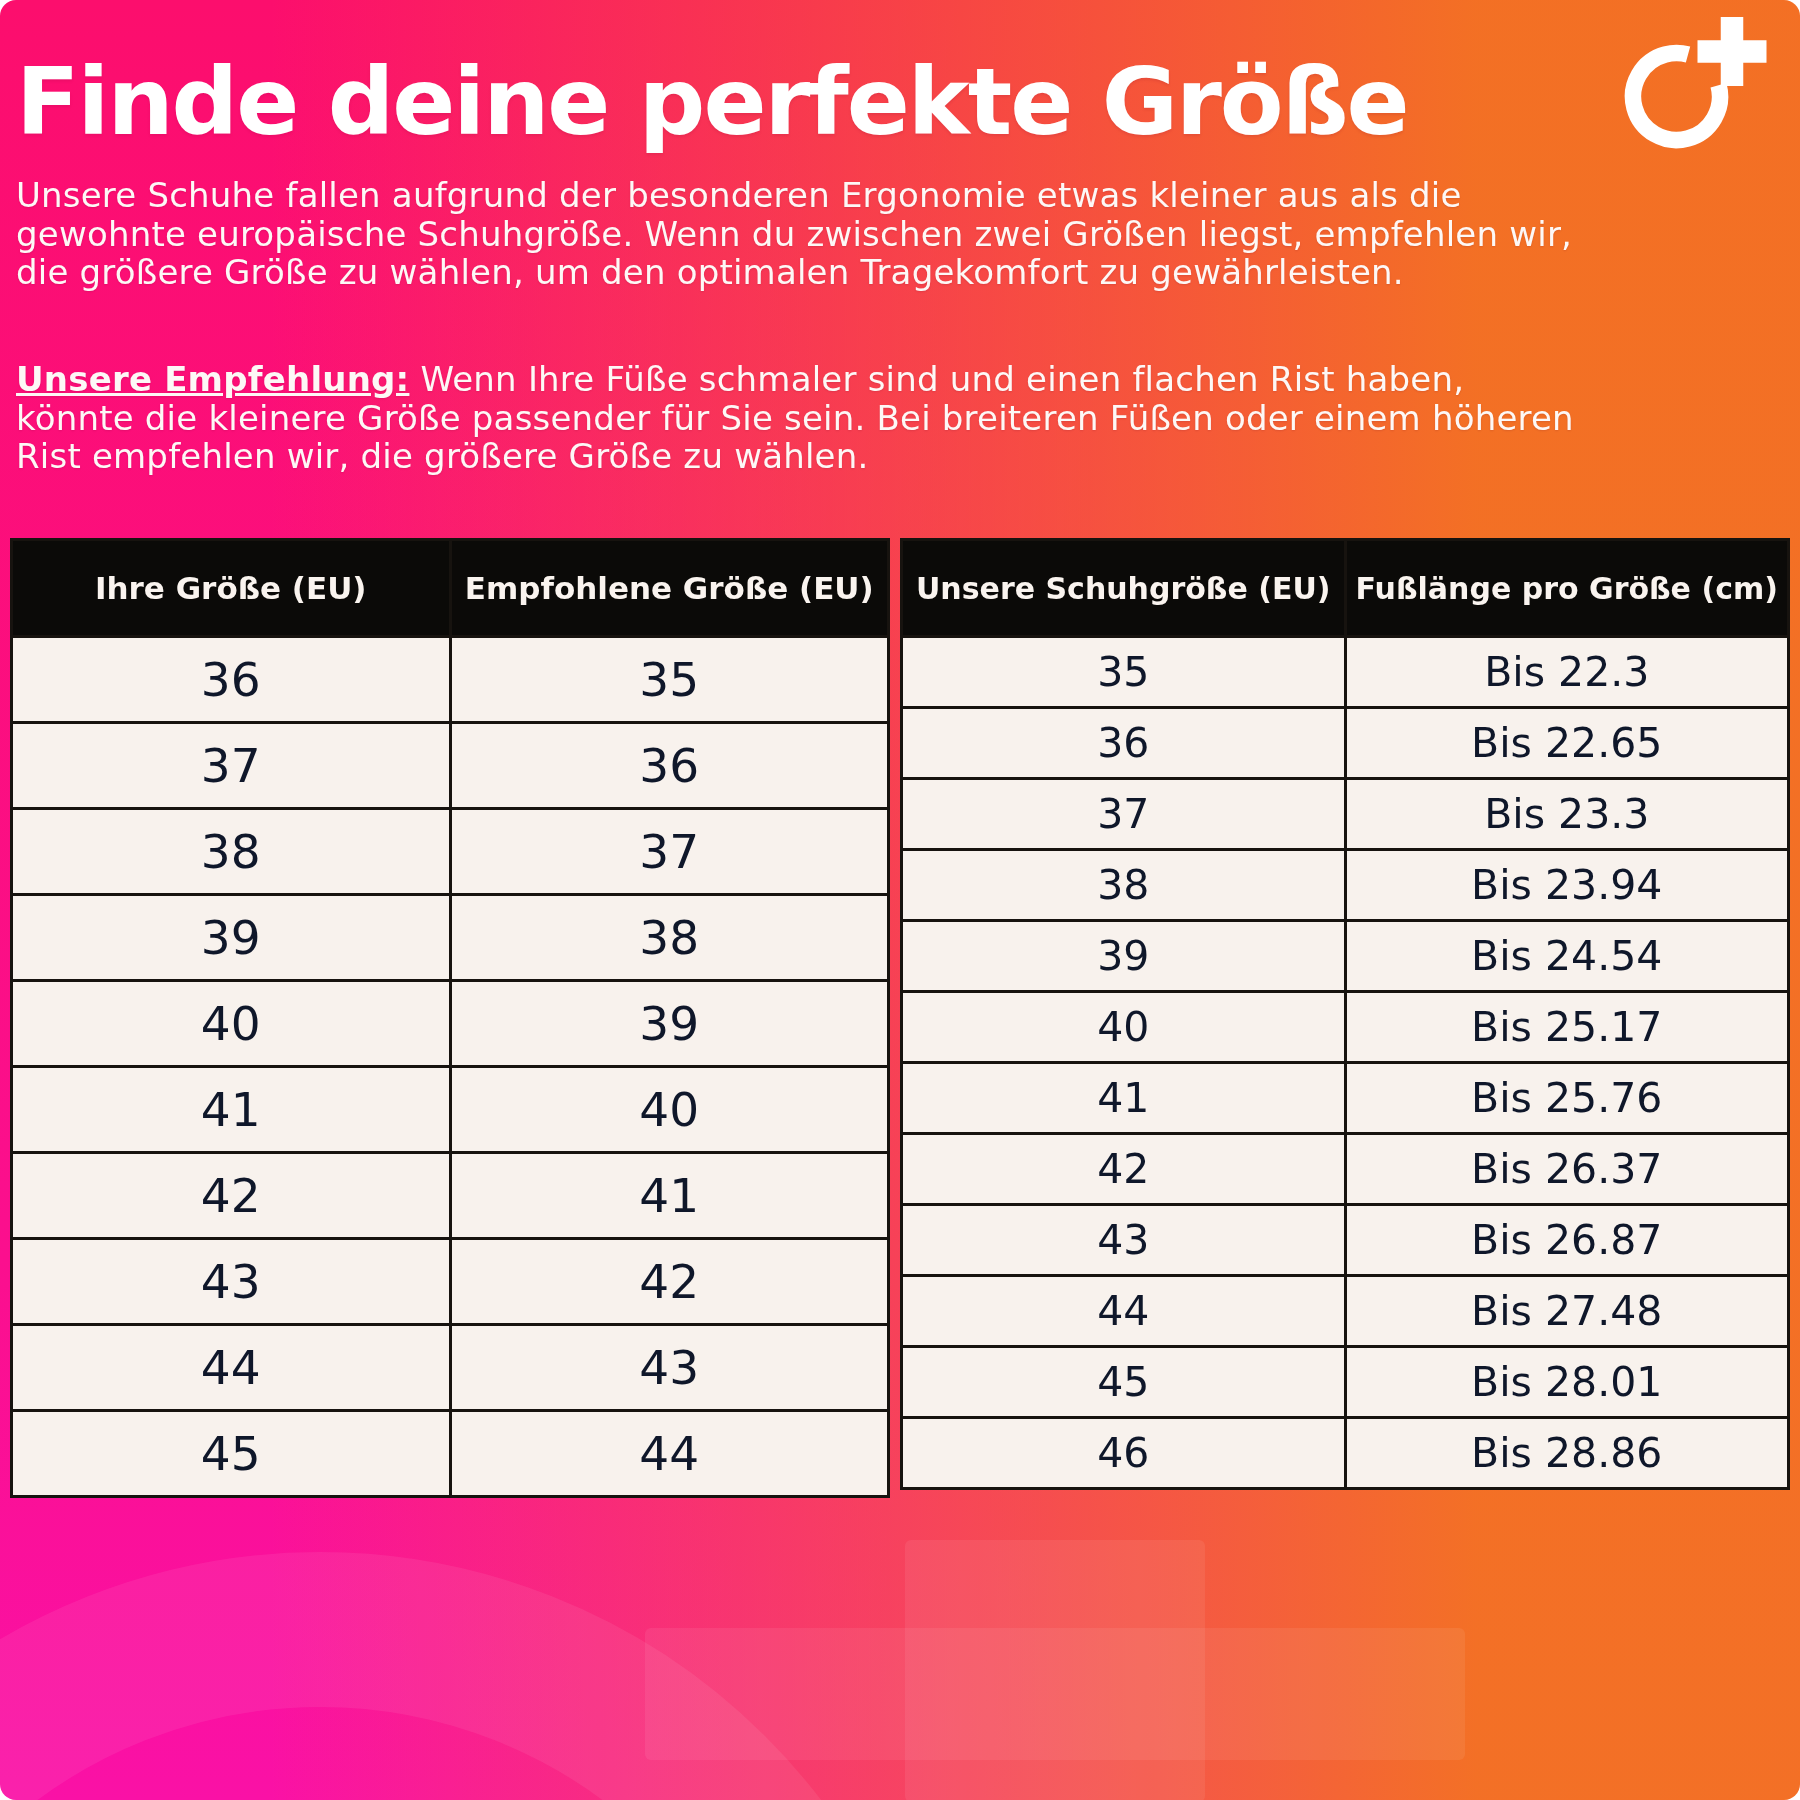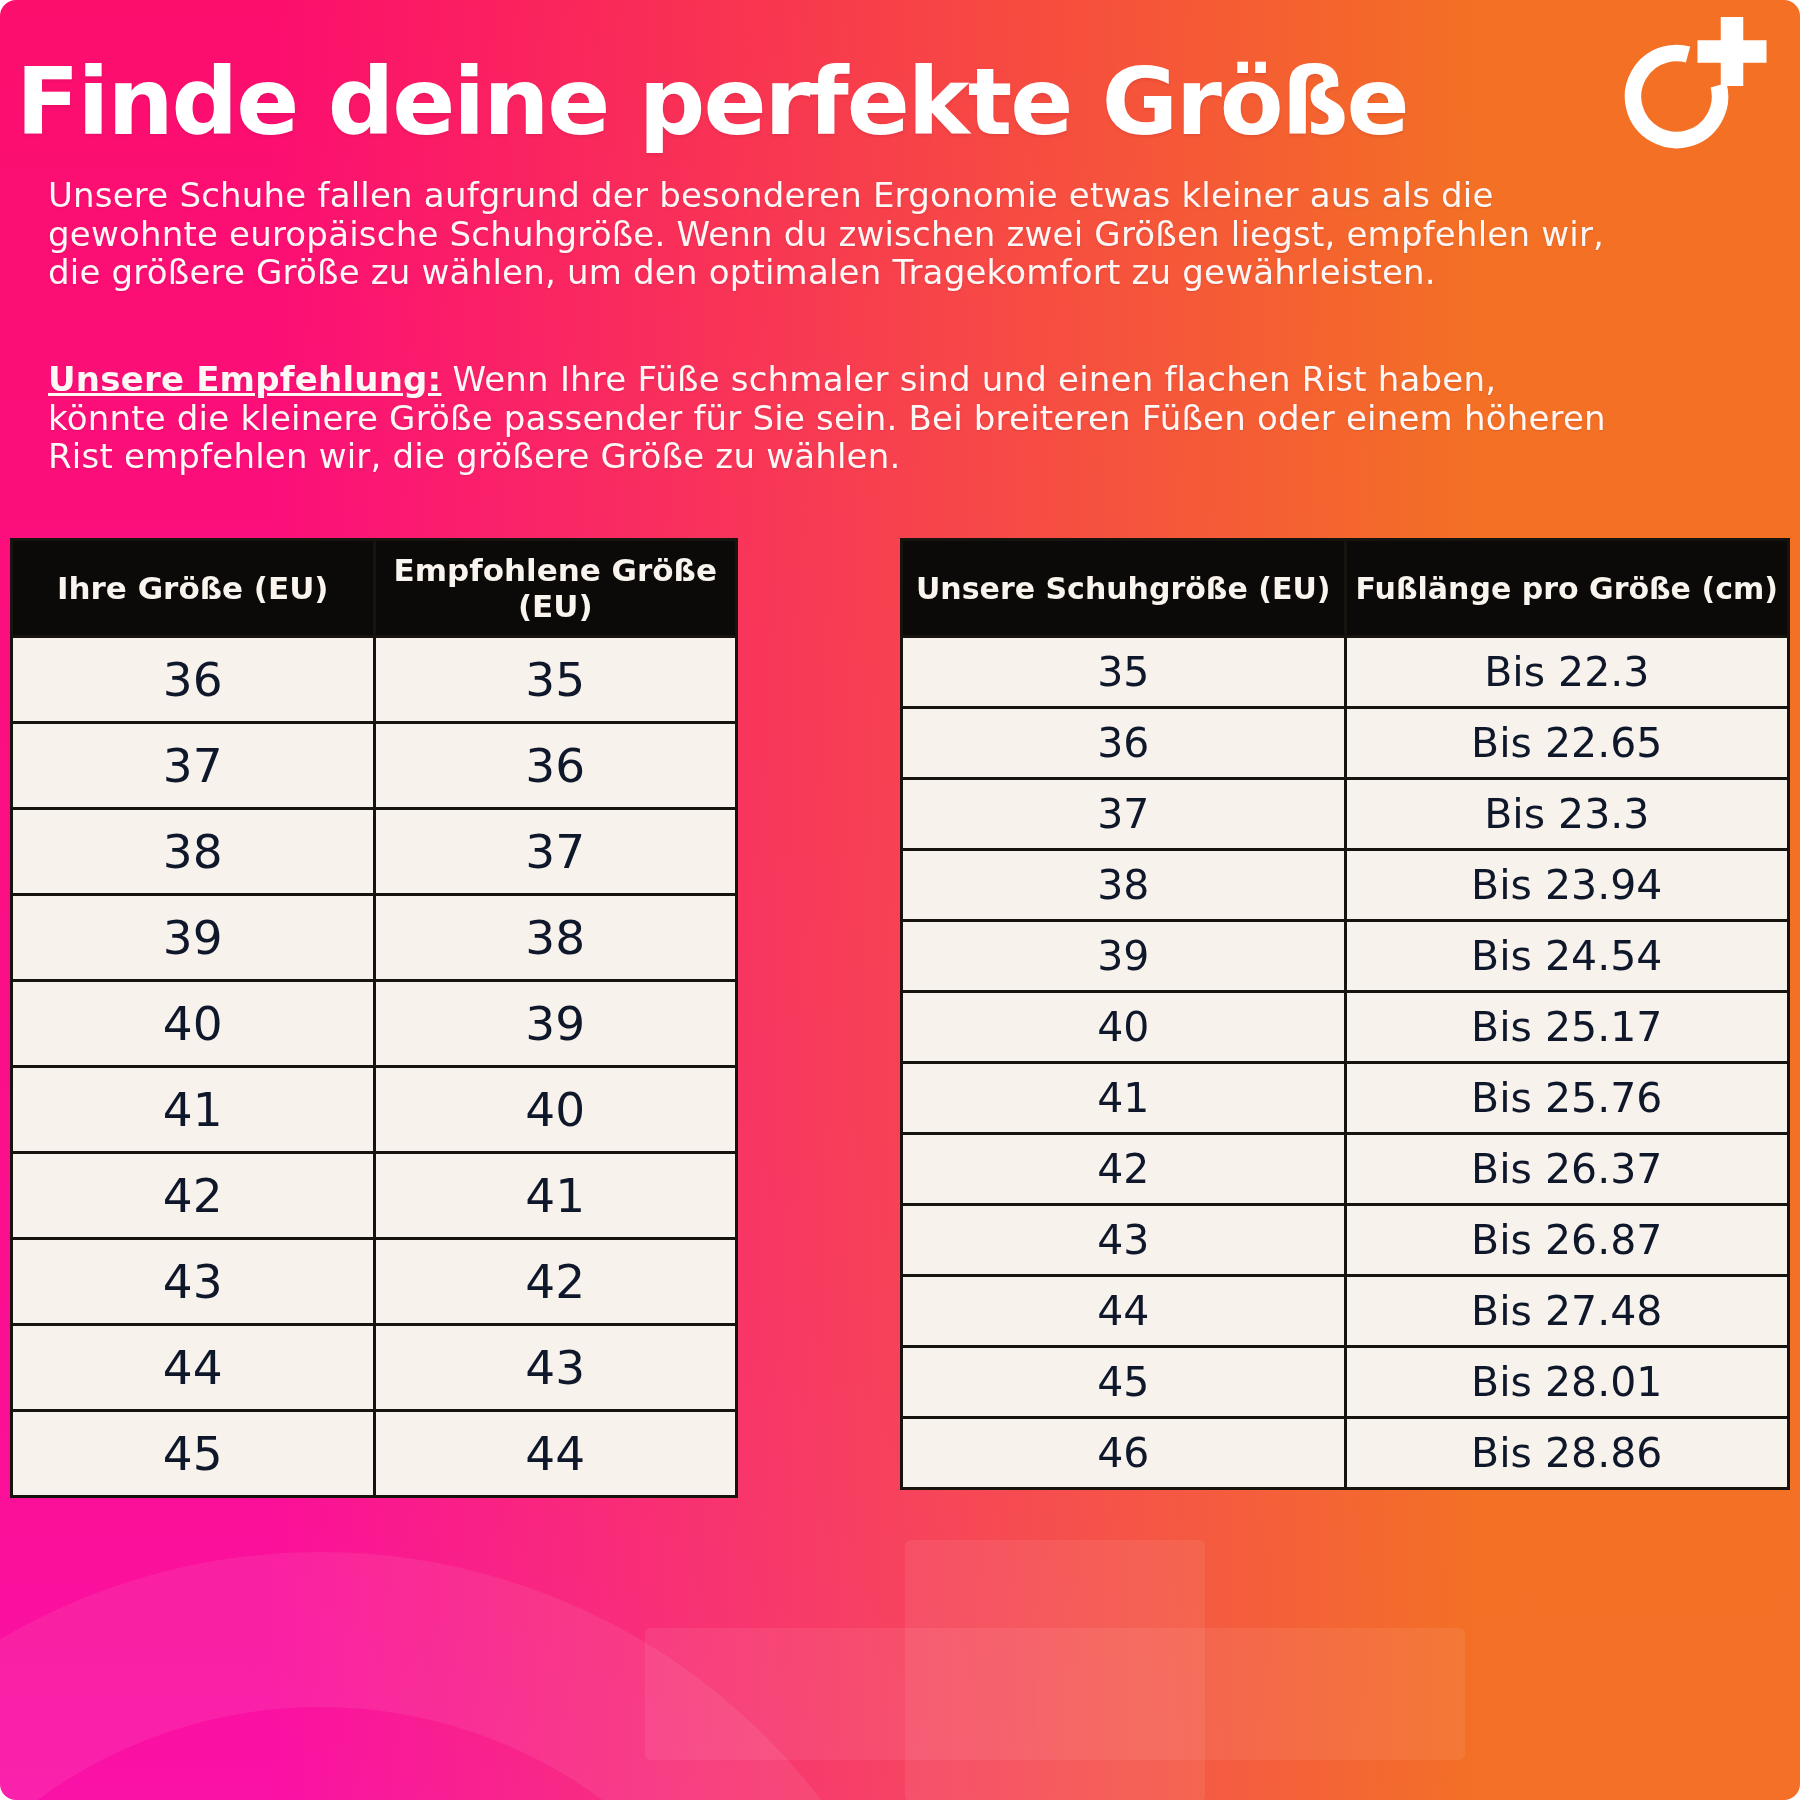--- a/index.html
+++ b/index.html
@@ -29,36 +29,35 @@
     font-size:93px; font-weight:800; letter-spacing:-2px; line-height:1.25;
     color:#ffffff; text-shadow:0 2px 3px rgba(120,0,50,0.12);
   }
   .brand-logo{ position:absolute; right:22px; top:14px; width:155px; height:150px; }
 
   
   .para{
     position:absolute; left:16px; color:#fdf8f6;
     font-size:34px; line-height:38.5px; letter-spacing:0.2px;
     text-shadow:0 1px 2px rgba(90,0,40,0.14);
-    margin-left:32px;
   }
   .para-intro{ top:176px; width:1580px; }
   .para-reco{ top:360px; width:1570px; }
   .para b, .note b{ font-weight:800;text-decoration:underline; }
 
   
   table{ position:absolute; border-collapse:collapse; table-layout:fixed; }
   th,td{
     border:3px solid #17130f; text-align:center; vertical-align:middle;
     font-family:"DejaVu Sans","Liberation Sans",sans-serif;
   }
   th{ background:#0b0a08; color:#faf4ef; font-weight:700; }
   td{ background:#f8f2ed; color:#0f172a; font-weight:400; }
 
-  .table-left{ left:10px;  top:538px; width:728px; }
+  .table-left{ left:10px;  top:538px; width:880px; }
   .table-left th{ height:97px; font-size:31px; }
   .table-left td{ height:86px; font-size:47px; }
 
   .table-right{ left:900px; top:538px; width:890px; }
   .table-right th{ height:97px; font-size:30px; }
   .table-right td{ height:71px; font-size:41px; }
 
   
   .note{
     position:absolute; left:20px; top:1638px; width:1530px;

